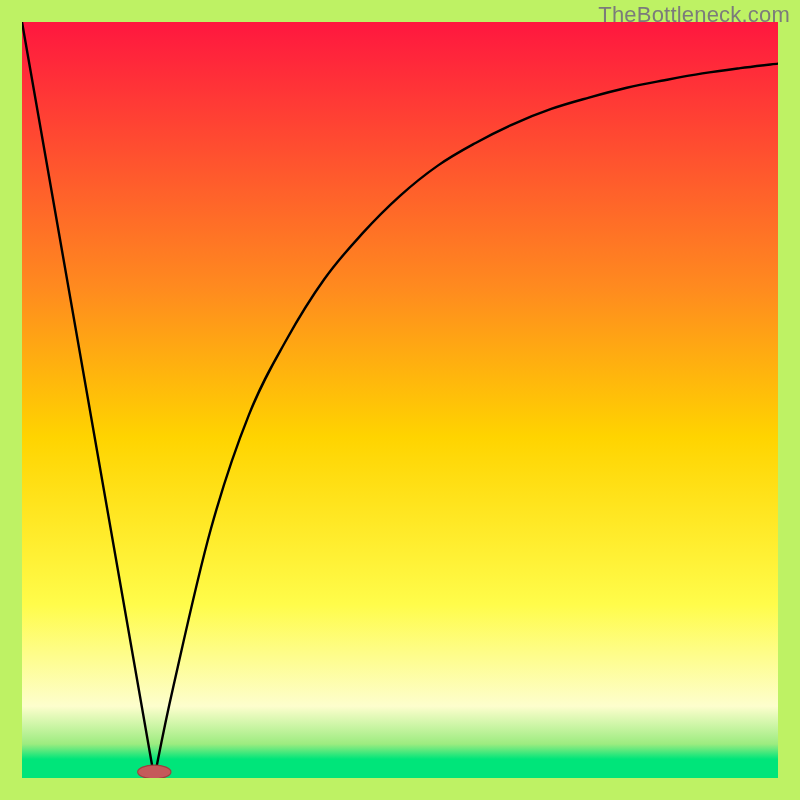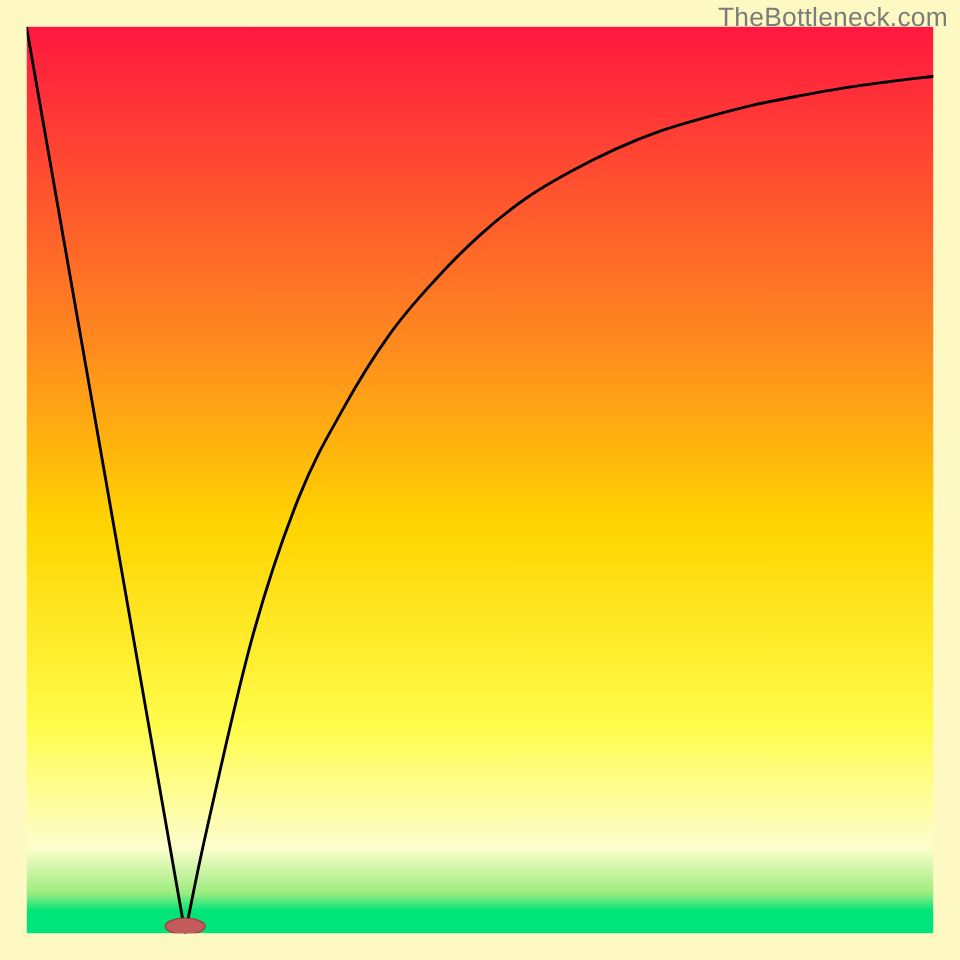--- a/index.html
+++ b/index.html
@@ -10,21 +10,21 @@
     overflow: hidden;
     background: #000;
     font-family: Arial, Helvetica, sans-serif;
   }
   .frame {
     position: absolute;
     left: 0;
     top: 0;
     width: 800px;
     height: 800px;
-    background: #fef9c3;
+    background: #bef264;
   }
   .plot {
     position: absolute;
     left: 22px;
     top: 22px;
     width: 756px;
     height: 756px;
     overflow: hidden;
   }
   .watermark {

